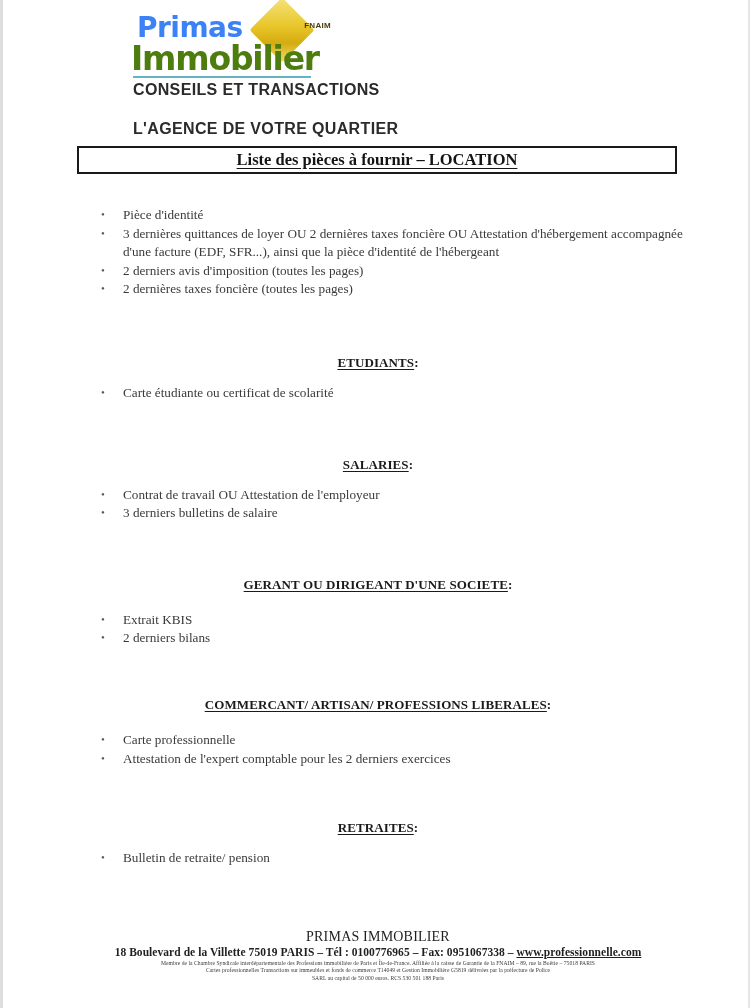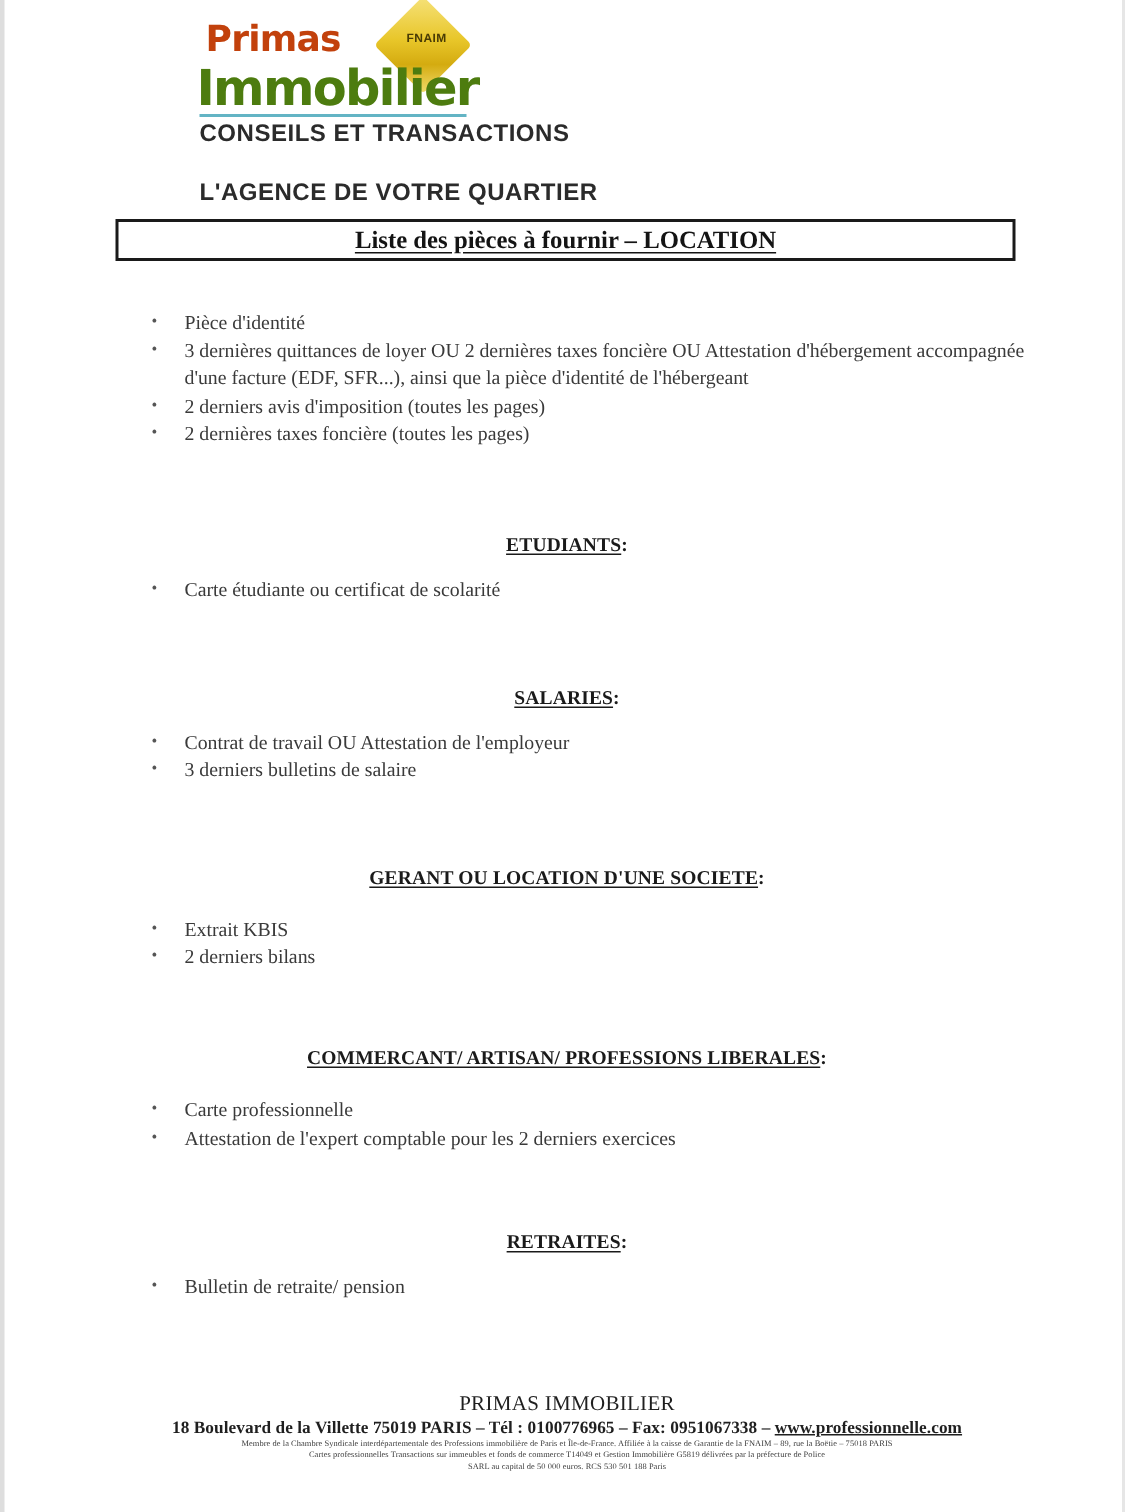--- a/index.html
+++ b/index.html
@@ -45,30 +45,30 @@
   .fnaim-label {
     position: absolute;
     left: 140px;
     top: 15px;
     width: 60px;
     font-family: "Liberation Sans", sans-serif;
     font-size: 8px;
     font-weight: bold;
     color: #4a3c06;
     letter-spacing: 0.3px;
-    text-align: left;
+    text-align: right;
   }
   .logo-primas {
     position: absolute;
     left: 6px;
     top: 8px;
     font-family: "DejaVu Sans", sans-serif;
-    font-size: 24px;
-    font-weight: bold;
-    color: #c2410c;
+    font-size: 28px;
+    font-weight: bold;
+    color: #3b82f6;
     letter-spacing: -0.5px;
     line-height: 1;
   }
   .logo-immobilier {
     position: absolute;
     left: 0px;
     top: 36px;
     font-family: "DejaVu Sans", sans-serif;
     font-size: 33px;
     font-weight: bold;
@@ -262,21 +262,21 @@
       <div class="sp-d"></div>
       <ul class="bullets">
         <li>Contrat de travail OU Attestation de l'employeur</li>
         <li>3 derniers bulletins de salaire</li>
       </ul>
     </div>
 
     <div class="sp-e"></div>
 
     <div class="section">
-      <div class="section-head"><span class="u">GERANT OU LOCATION D'UNE SOCIETE</span><span>:</span></div>
+      <div class="section-head"><span class="u">GERANT OU DIRIGEANT D'UNE SOCIETE</span><span>:</span></div>
       <div class="sp-f"></div>
       <ul class="bullets">
         <li>Extrait KBIS</li>
         <li>2 derniers bilans</li>
       </ul>
     </div>
 
     <div class="sp-g"></div>
 
     <div class="section">

